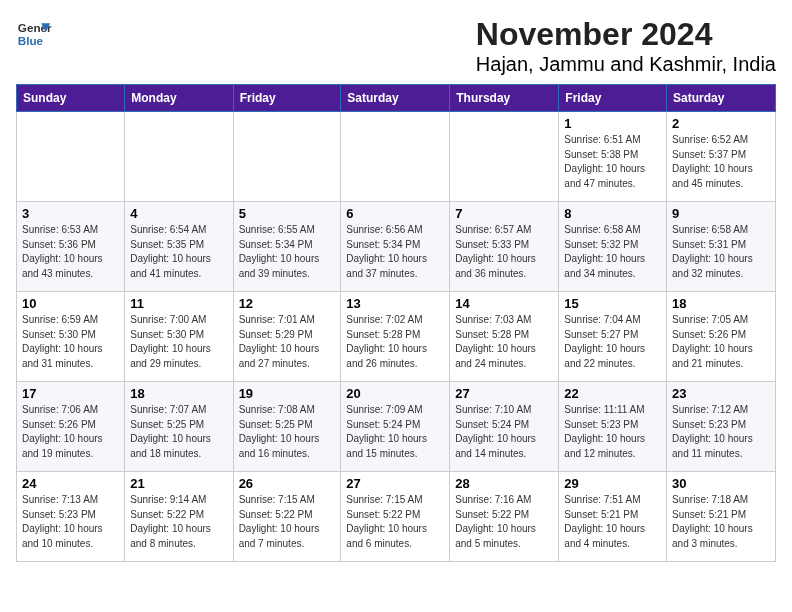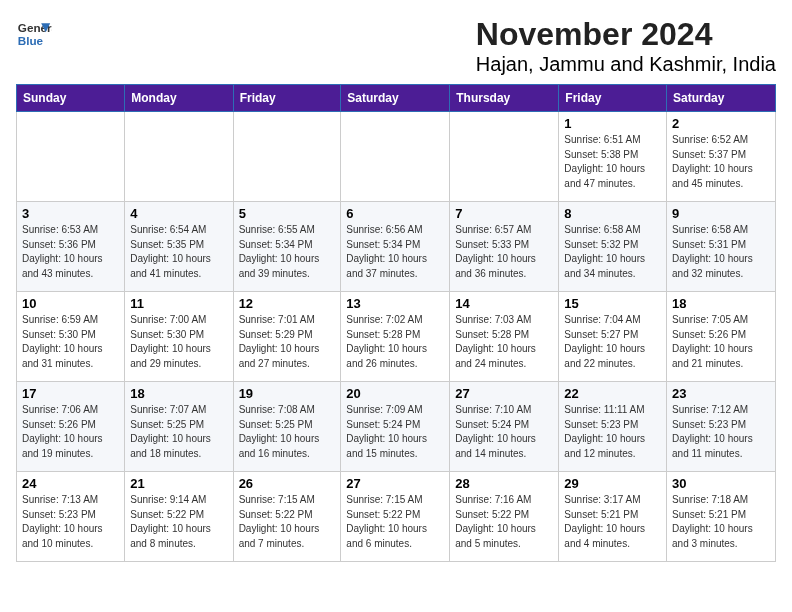--- a/index.html
+++ b/index.html
@@ -312,21 +312,21 @@
         </td>
         <td>
           <span class="day-number">28</span>
           <div class="day-info">Sunrise: 7:16 AM
 Sunset: 5:22 PM
 Daylight: 10 hours
 and 5 minutes.</div>
         </td>
         <td>
           <span class="day-number">29</span>
-          <div class="day-info">Sunrise: 3:17 AM
+          <div class="day-info">Sunrise: 7:51 AM
 Sunset: 5:21 PM
 Daylight: 10 hours
 and 4 minutes.</div>
         </td>
         <td>
           <span class="day-number">30</span>
           <div class="day-info">Sunrise: 7:18 AM
 Sunset: 5:21 PM
 Daylight: 10 hours
 and 3 minutes.</div>

